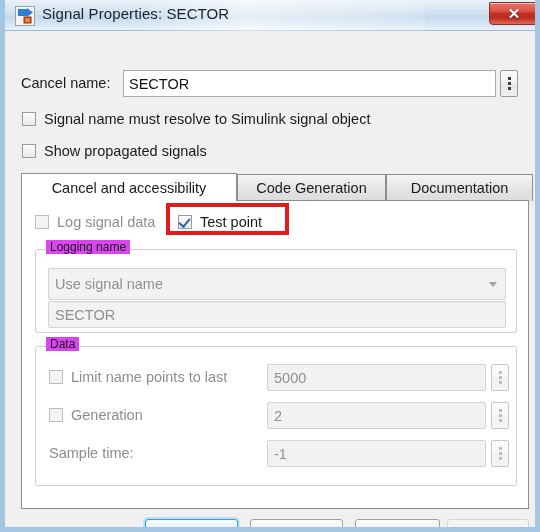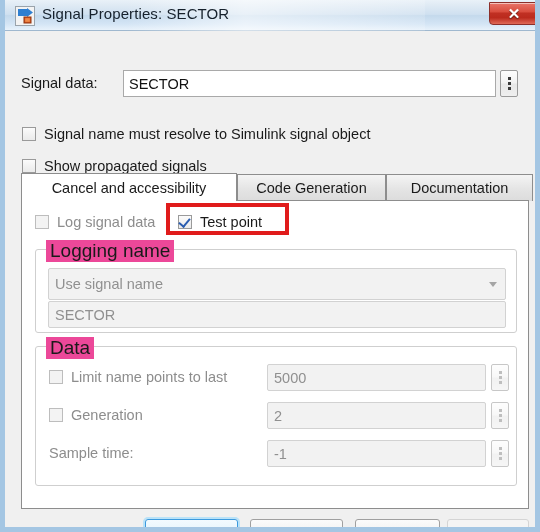--- a/index.html
+++ b/index.html
@@ -145,21 +145,20 @@
     width: 5px; height: 9px;
     border: solid #2a5db0;
     border-width: 0 2px 2px 0;
     transform: rotate(40deg);
   }
   .cbrow {
     position: absolute;
     display: flex; align-items: center; gap: 8px;
     font-size: 14.5px; color: #1a1a1a;
     white-space: nowrap;
-    margin-top: 15px;
   }
 
   #chk-resolve { left: 12px; top: 80px; }
   #chk-propagated { left: 12px; top: 112px; }
 
   
   #tabstrip {
     position: absolute;
     left: 11px; top: 142px;
     width: 508px; height: 28px;
@@ -228,23 +227,23 @@
   
   .groupbox {
     position: absolute;
     box-sizing: border-box;
     border: 1px solid #cfcfcf;
     border-radius: 3px;
   }
   .group-title {
     position: absolute;
     top: -10px; left: 10px;
-    background: #ec4899;
+    background: #d946ef;
     padding: 0 4px;
-    font-size: 19px;
+    font-size: 12px;
     color: #1a1a1a;
   }
 
   #group-logging { left: 13px; top: 48px; width: 482px; height: 84px; }
   #group-data { left: 13px; top: 145px; width: 482px; height: 140px; }
 
   
   .combo-disabled {
     position: absolute;
     box-sizing: border-box;
@@ -356,21 +355,21 @@
 
     <div id="title-text">Signal Properties: SECTOR</div>
 
     <div id="close-button">
       <span class="x">✕</span>
     </div>
   </div>
 
   <div id="client">
 
-    <div id="signal-name-label">Signal data:</div>
+    <div id="signal-name-label">Cancel name:</div>
     <input id="signal-name-input" type="text" value="SECTOR" style="">
     <div class="ellipsis-button" style="left:490px; top:39px;">
       <span class="dots">
           <i></i>
           <i></i>
           <i></i>
         </span>
     </div>
 
     <div class="cbrow" id="chk-resolve">

